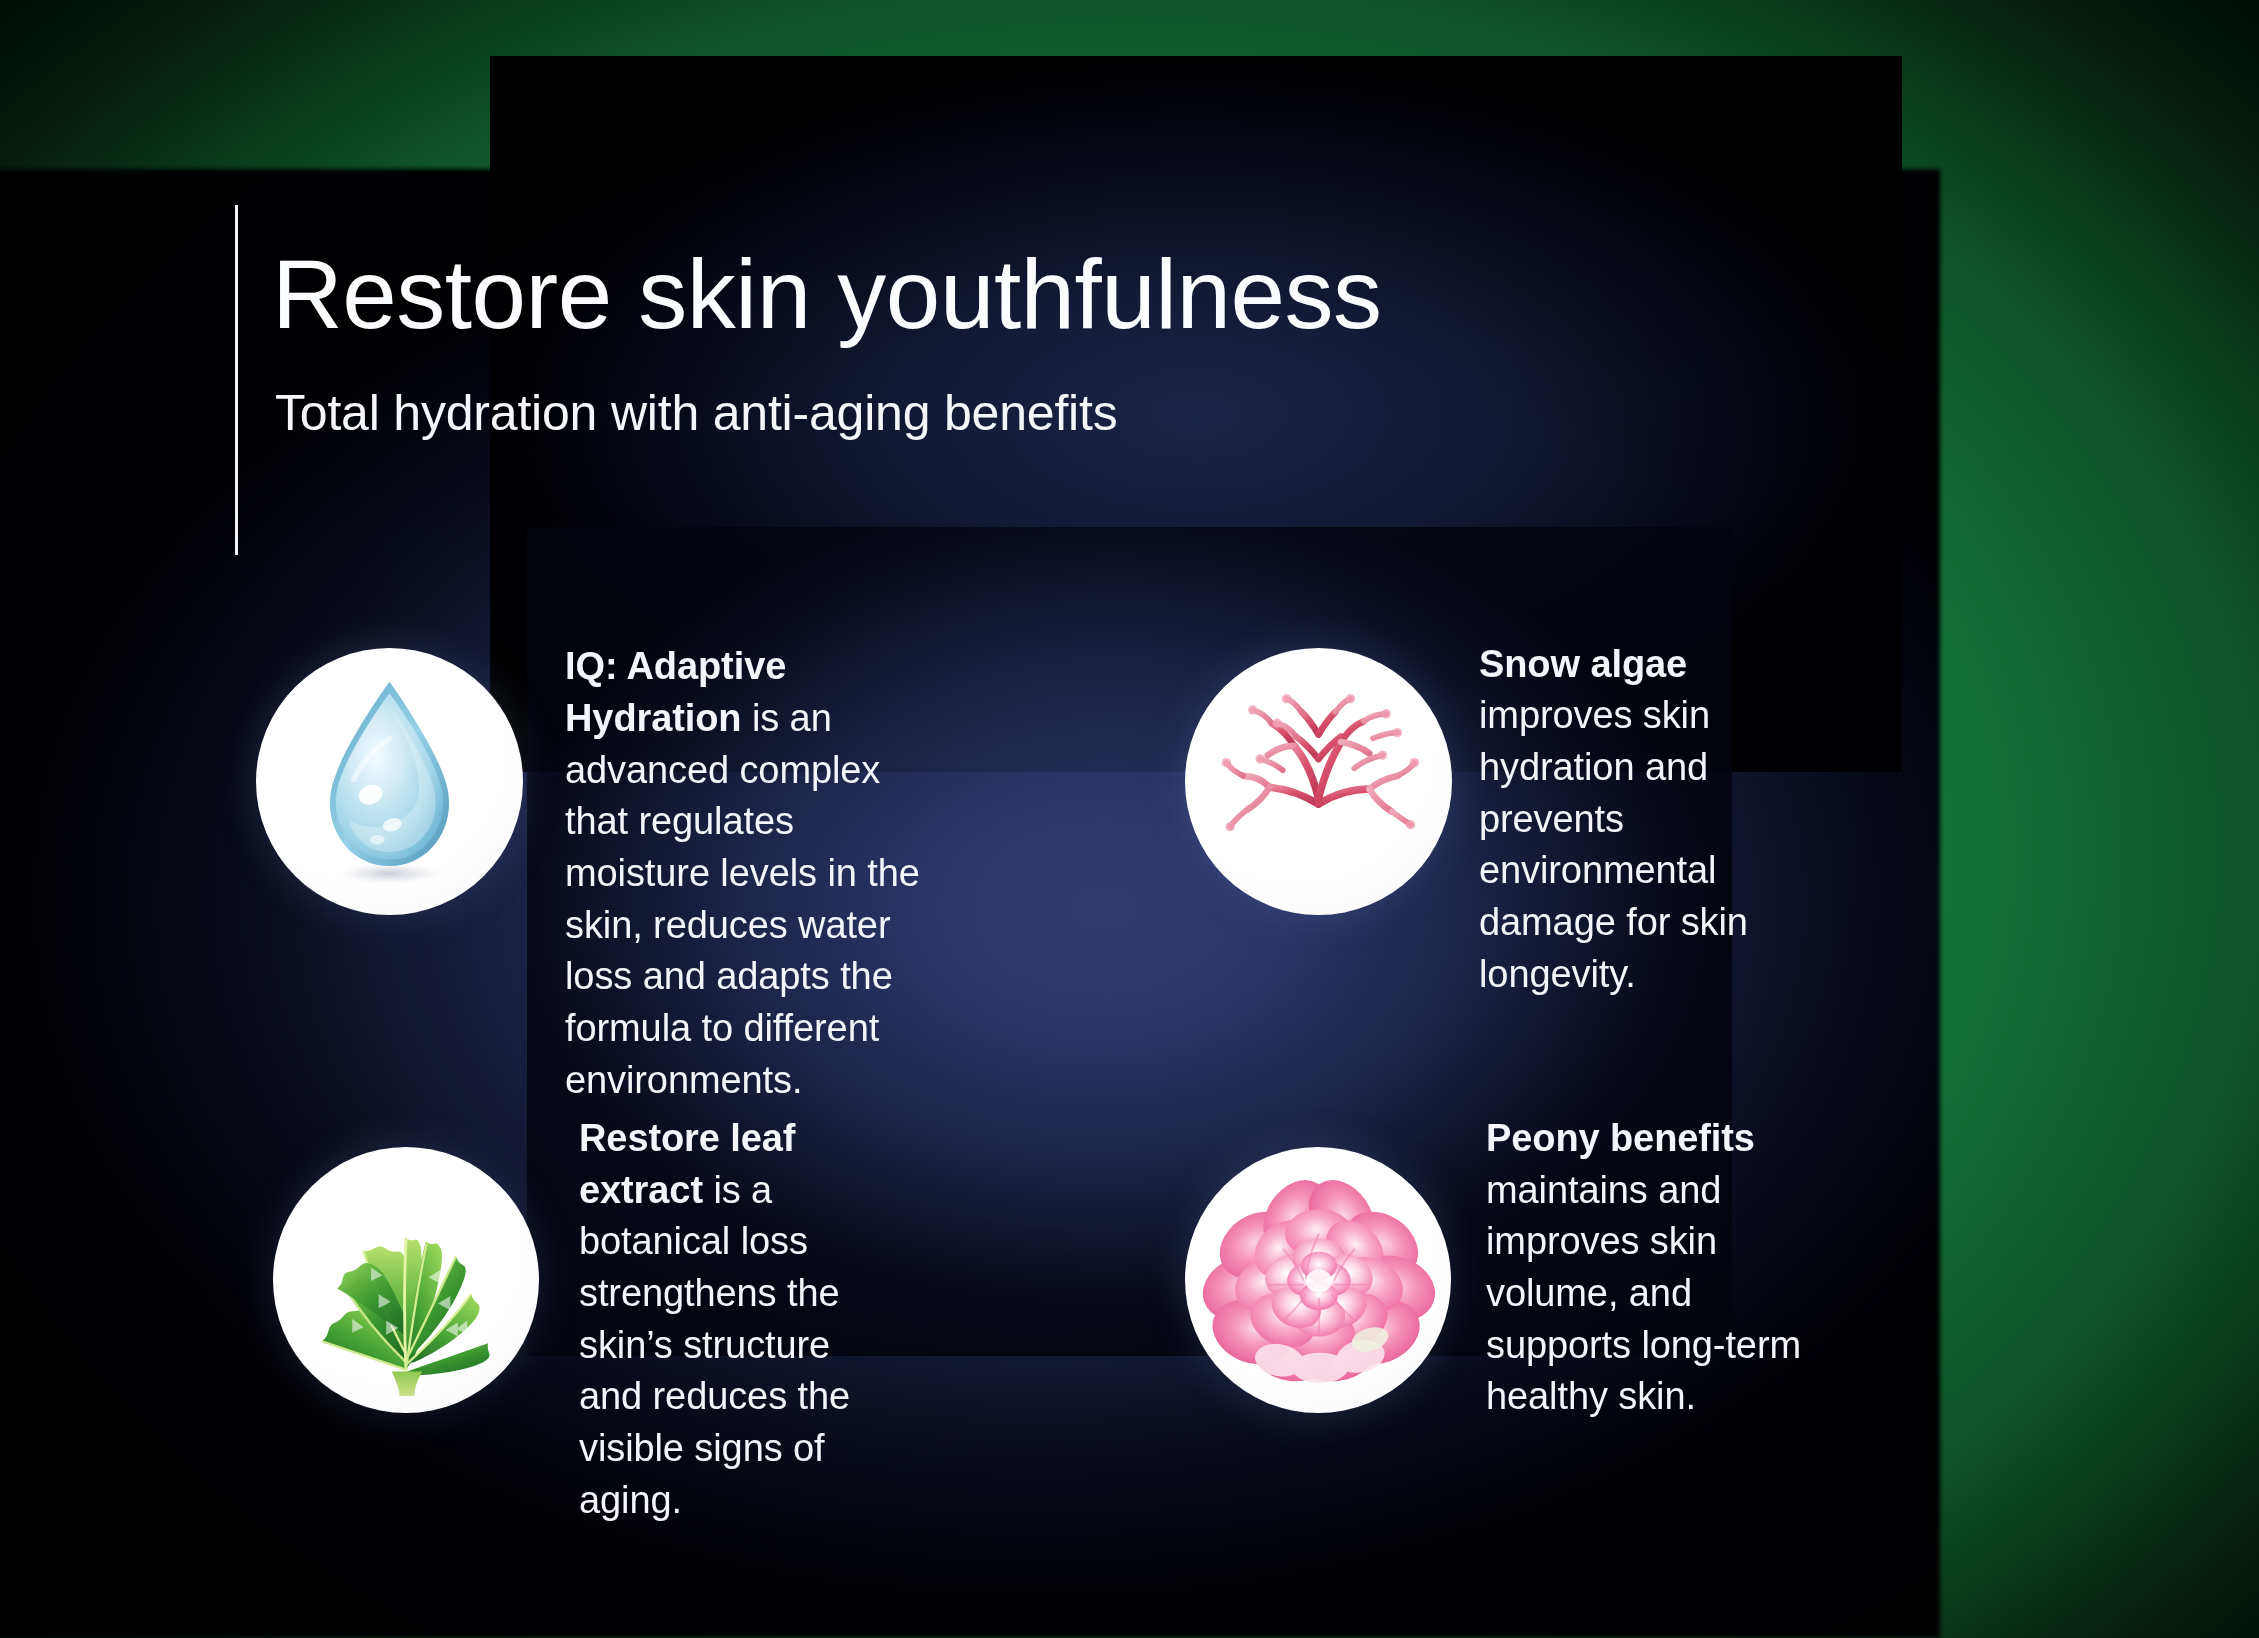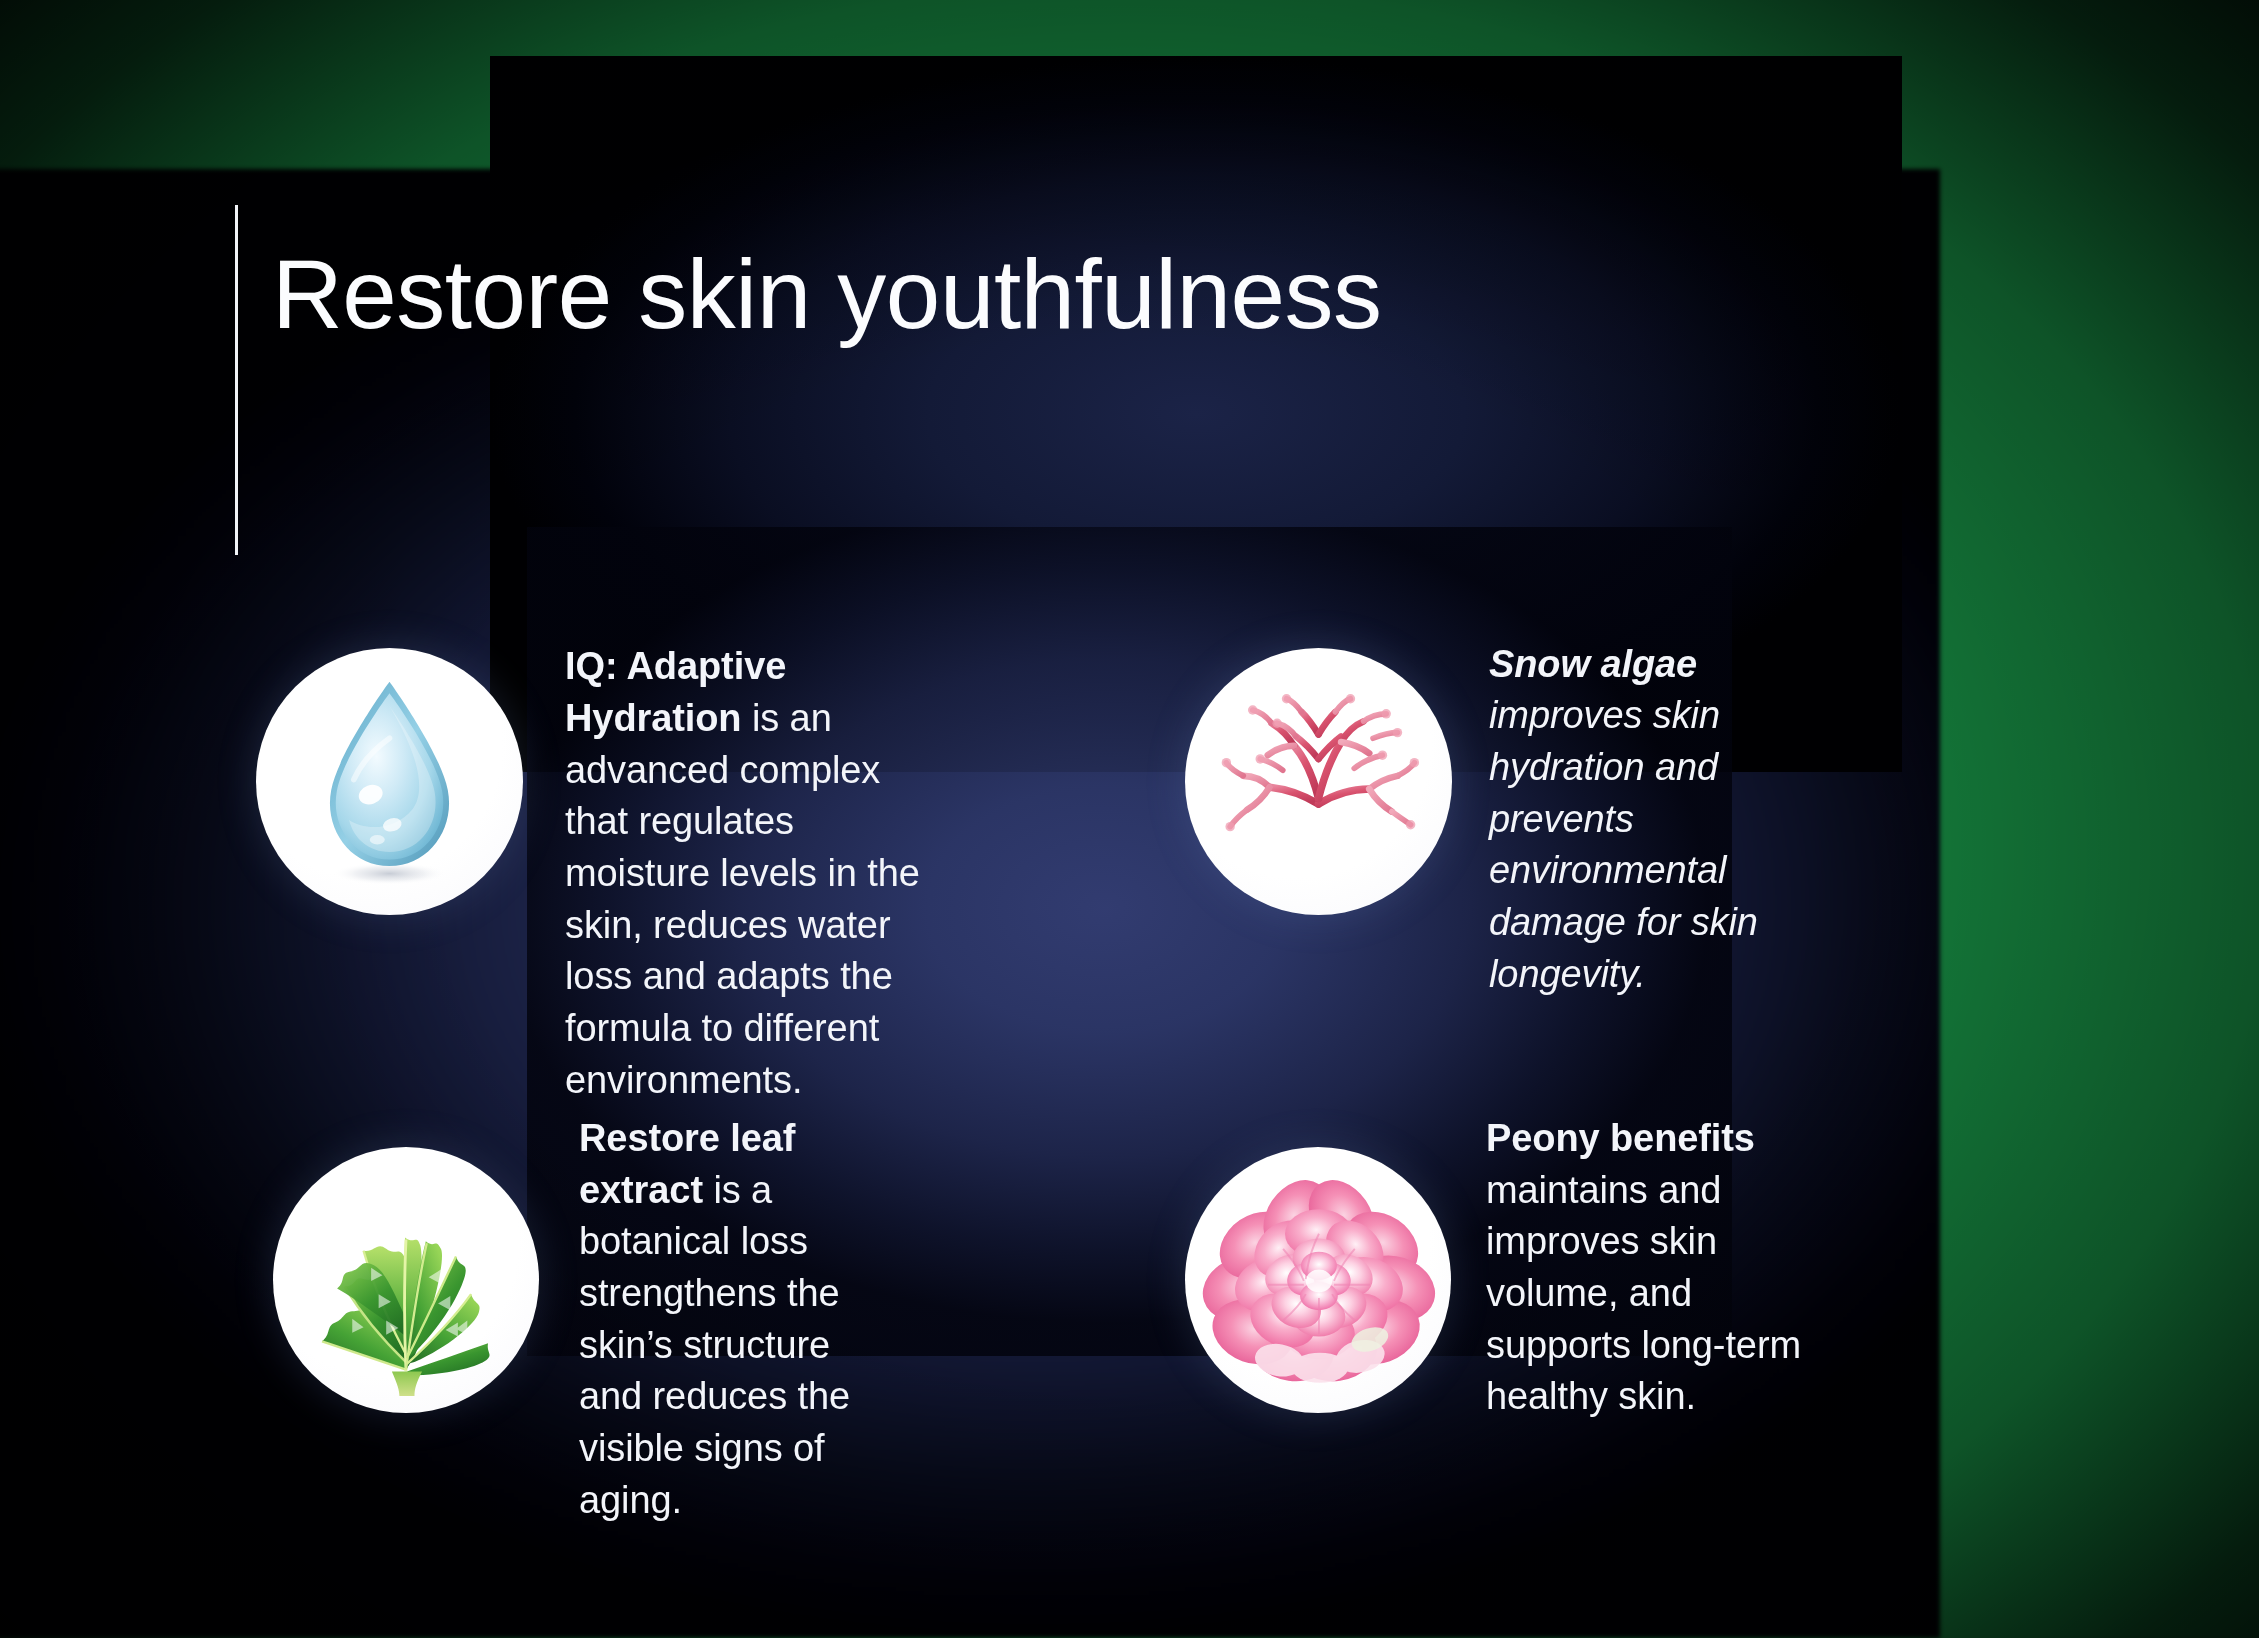--- a/index.html
+++ b/index.html
@@ -99,21 +99,21 @@
 
   .body {
     position:absolute;
     color:#f3f5fa;
     font-size:38px;
     line-height:1.36;
     letter-spacing:-0.1px;
     font-weight:400;
   }
   .card.c0 .body { left:309px; top:-6.6px;  width:356px; }
-  .card.c1 .body { left:304px; top:-9.4px; width:339px;font-style:italic; }
+  .card.c1 .body { left:294px; top:-9.4px; width:339px; }
   .card.c2 .body { left:306px; top:-34px; width:320px; }
   .card.c3 .body { left:301px; top:-34px; width:339px; }
 
   .body .hd {
     font-weight:700;
     display:inline;
     margin-top:14px;
   }
   .body .tx { display:inline; }
 </style>
@@ -123,20 +123,21 @@
 <div id="stage">
 
   <div class="glow-main"></div>
   <div class="glow-upper"></div>
   <div class="glow-core"></div>
   <div class="vignette"></div>
 
   <div class="accent-rule"></div>
 
   <div class="title">Restore skin youthfulness</div>
+  <div class="subtitle">Total hydration with anti-aging benefits</div>
 
   <div class="card c0">
     <div class="badge">
       <svg viewBox="0 0 284 284">
         <defs>
           <radialGradient id="dropShade" cx="38%" cy="38%" r="72%">
             <stop offset="0%" stop-color="#f3fbff"></stop>
             <stop offset="35%" stop-color="#cfeaf6"></stop>
             <stop offset="70%" stop-color="#a5d7ea"></stop>
             <stop offset="100%" stop-color="#6fb7d4"></stop>

